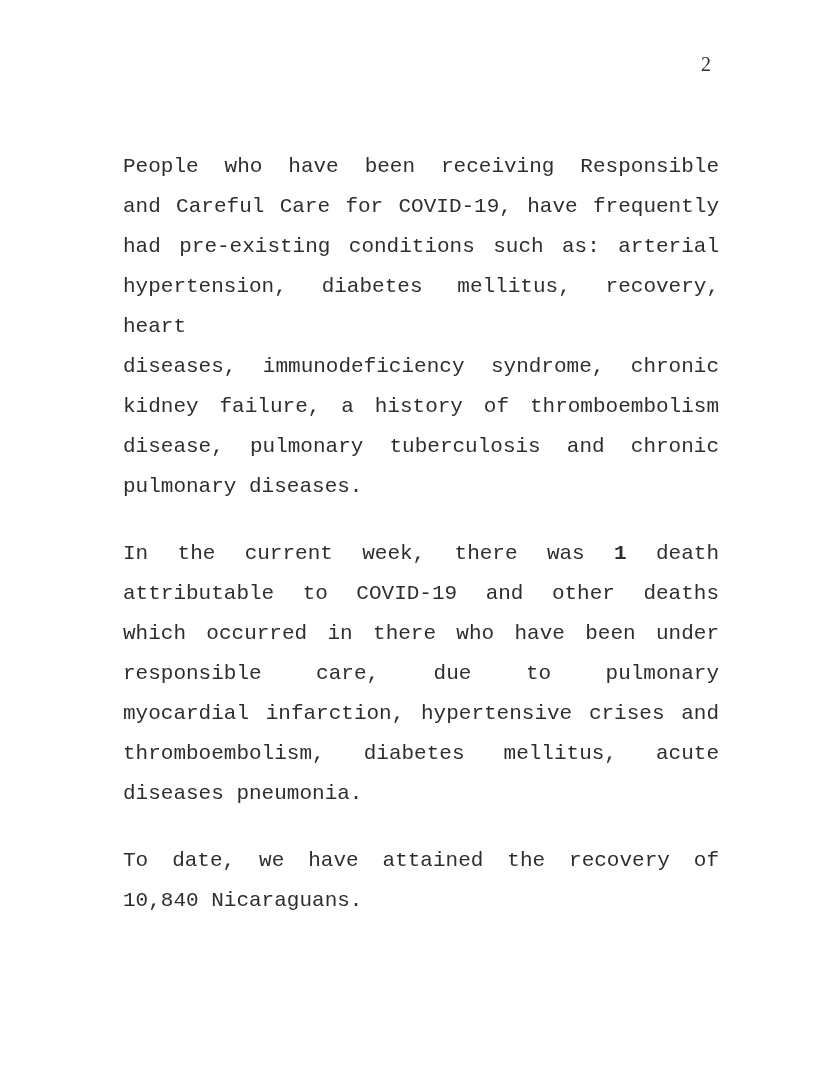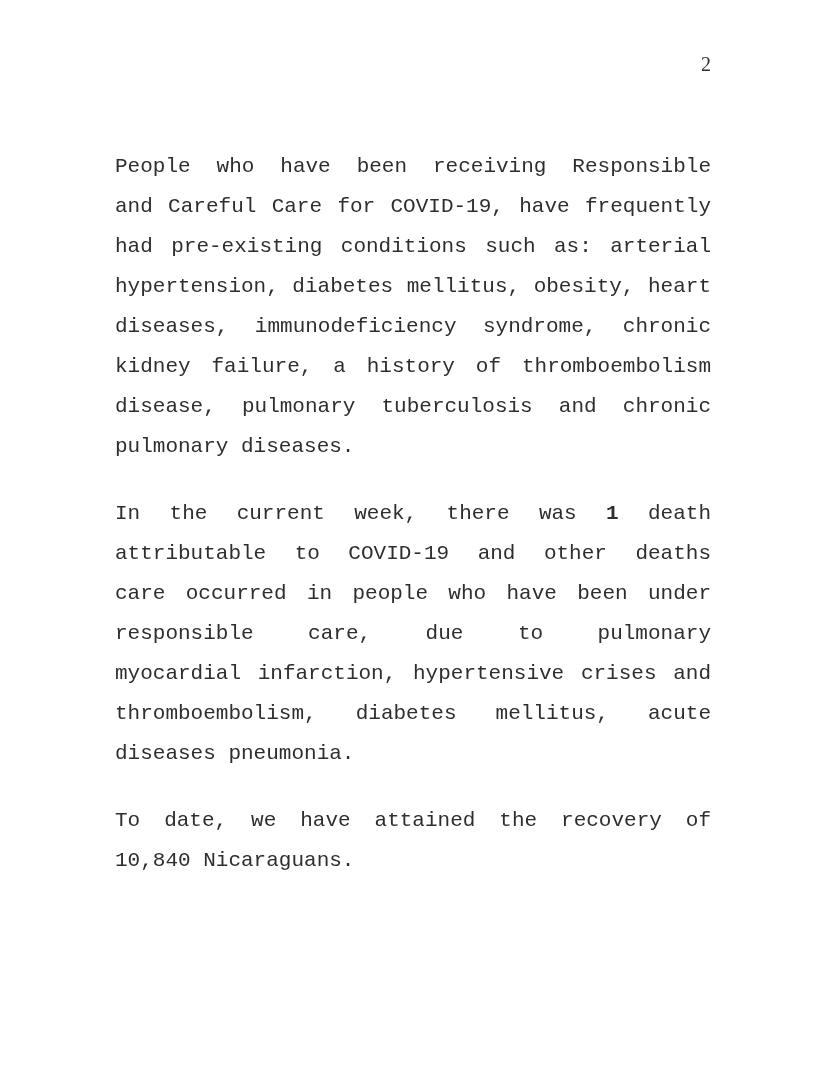--- a/index.html
+++ b/index.html
@@ -18,21 +18,21 @@
     left: 115px;
     width: 596px;
     text-align: right;
     font-family: "Liberation Serif", "DejaVu Serif", serif;
     font-size: 20px;
     line-height: 24px;
   }
   .content {
     position: absolute;
     top: 147px;
-    left: 115px;
+    left: 123px;
     width: 596px;
     font-size: 21px;
     line-height: 40px;
     letter-spacing: 0;
   }
   .paragraph { margin: 0 0 27px 0; }
   .line {
     text-align: justify;
     text-align-last: justify;
     white-space: normal;
@@ -46,31 +46,31 @@
 <div class="page">
 
   <div class="page-number">2</div>
 
   <div class="content">
 
     <section class="paragraph">
       <div class="line">People who have been receiving Responsible</div>
       <div class="line">and Careful Care for COVID-19, have frequently</div>
       <div class="line">had pre-existing conditions such as: arterial</div>
-      <div class="line">hypertension, diabetes mellitus, obesity, heart</div>
+      <div class="line">hypertension, diabetes mellitus, recovery, heart</div>
       <div class="line">diseases, immunodeficiency syndrome, chronic</div>
       <div class="line">kidney failure, a history of thromboembolism</div>
       <div class="line">disease, pulmonary tuberculosis and chronic</div>
       <div class="line last">pulmonary diseases.</div>
     </section>
 
     <section class="paragraph">
       <div class="line"><span>In the current week, there was </span><strong>1</strong><span> death</span></div>
       <div class="line">attributable to COVID-19 and other deaths</div>
-      <div class="line">care occurred in people who have been under</div>
+      <div class="line">which occurred in there who have been under</div>
       <div class="line">responsible care, due to pulmonary</div>
       <div class="line">myocardial infarction, hypertensive crises and</div>
       <div class="line">thromboembolism, diabetes mellitus, acute</div>
       <div class="line last">diseases pneumonia.</div>
     </section>
 
     <section class="paragraph">
       <div class="line">To date, we have attained the recovery of</div>
       <div class="line last">10,840 Nicaraguans.</div>
     </section>

